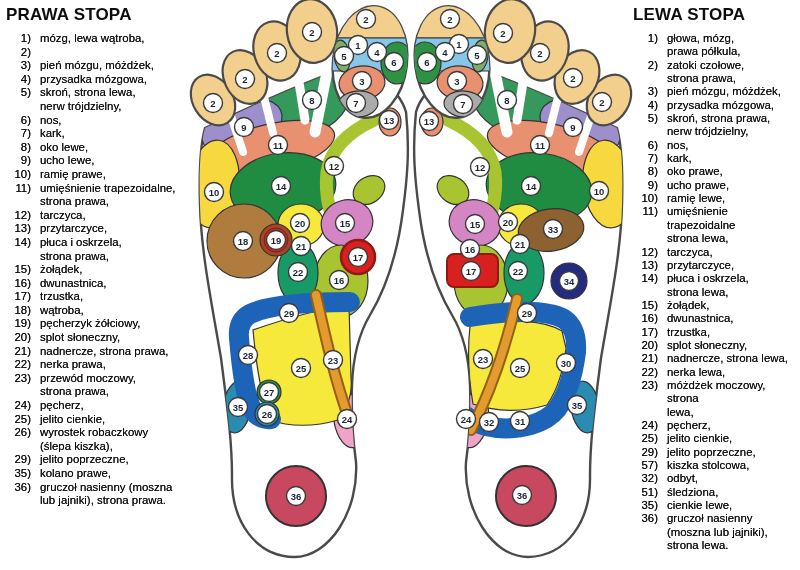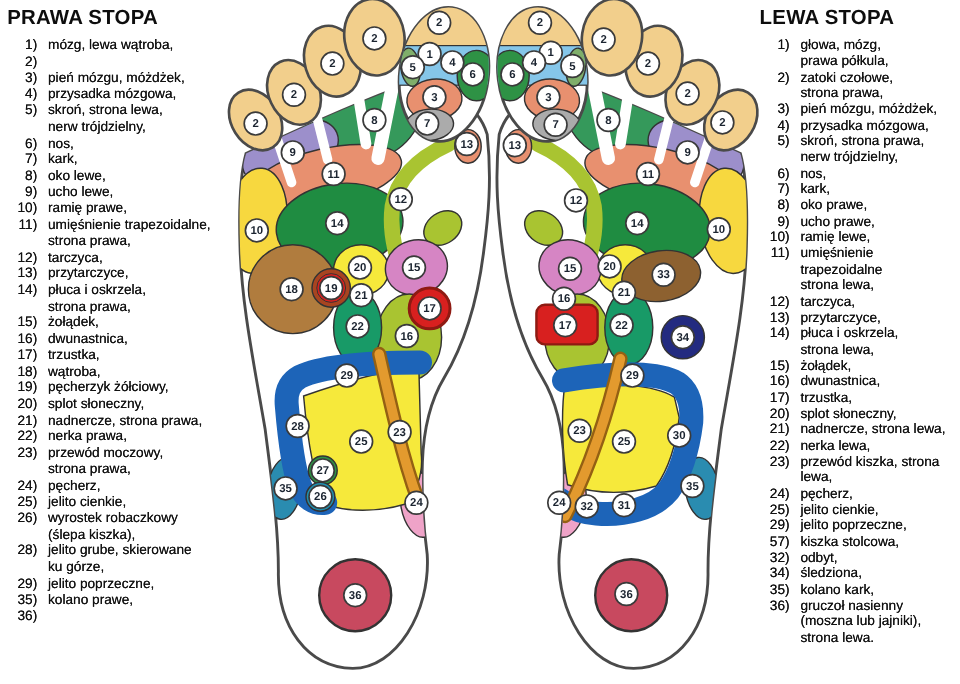--- a/index.html
+++ b/index.html
@@ -127,34 +127,31 @@
         <div class="row">
           <span class="num">25)</span>
           <span class="txt">jelito cienkie,</span>
         </div>
         <div class="row">
           <span class="num">26)</span>
           <span class="txt">wyrostek robaczkowy
 (ślepa kiszka),</span>
         </div>
         <div class="row">
-          <span class="num">28)</span>
-          <span class="txt">jelito grube, skierowane
-ku górze,</span>
-        </div>
-        <div class="row">
           <span class="num">29)</span>
           <span class="txt">jelito poprzeczne,</span>
         </div>
         <div class="row">
           <span class="num">35)</span>
           <span class="txt">kolano prawe,</span>
         </div>
         <div class="row">
           <span class="num">36)</span>
+          <span class="txt">gruczoł nasienny (moszna
+lub jajniki), strona prawa.</span>
         </div>
       </div>
   </div>
 
   <svg id="feet" width="800" height="570" viewBox="0 0 800 570" style="position:absolute;left:0;top:0">
       <defs>
         <clipPath id="clipBody">
           <path d="M205,128 C250,107 298,85 340,70 C370,72 398,85 406,112 C410,150 407,180 403,210 C398,250 388,285 370,315 C358,335 353,358 352,385 C351,415 353,440 356,462 C359,510 330,557 294,557 C256,556 231,522 232,476 C232,440 227,405 221,358 C212,305 201,252 200,205 C199,172 200,146 205,128 Z"></path>
         </clipPath>
         <clipPath id="clipToe">
@@ -622,21 +619,21 @@
         <div class="row">
           <span class="num">21)</span>
           <span class="txt">nadnercze, strona lewa,</span>
         </div>
         <div class="row">
           <span class="num">22)</span>
           <span class="txt">nerka lewa,</span>
         </div>
         <div class="row">
           <span class="num">23)</span>
-          <span class="txt">przewód kiszka, strona
+          <span class="txt">móżdżek moczowy, strona
 lewa,</span>
         </div>
         <div class="row">
           <span class="num">24)</span>
           <span class="txt">pęcherz,</span>
         </div>
         <div class="row">
           <span class="num">25)</span>
           <span class="txt">jelito cienkie,</span>
         </div>
@@ -646,26 +643,26 @@
         </div>
         <div class="row">
           <span class="num">57)</span>
           <span class="txt">kiszka stolcowa,</span>
         </div>
         <div class="row">
           <span class="num">32)</span>
           <span class="txt">odbyt,</span>
         </div>
         <div class="row">
-          <span class="num">34)</span>
+          <span class="num">51)</span>
           <span class="txt">śledziona,</span>
         </div>
         <div class="row">
           <span class="num">35)</span>
-          <span class="txt">kolano kark,</span>
+          <span class="txt">cienkie lewe,</span>
         </div>
         <div class="row">
           <span class="num">36)</span>
           <span class="txt">gruczoł nasienny
 (moszna lub jajniki),
 strona lewa.</span>
         </div>
       </div>
   </div>
 

